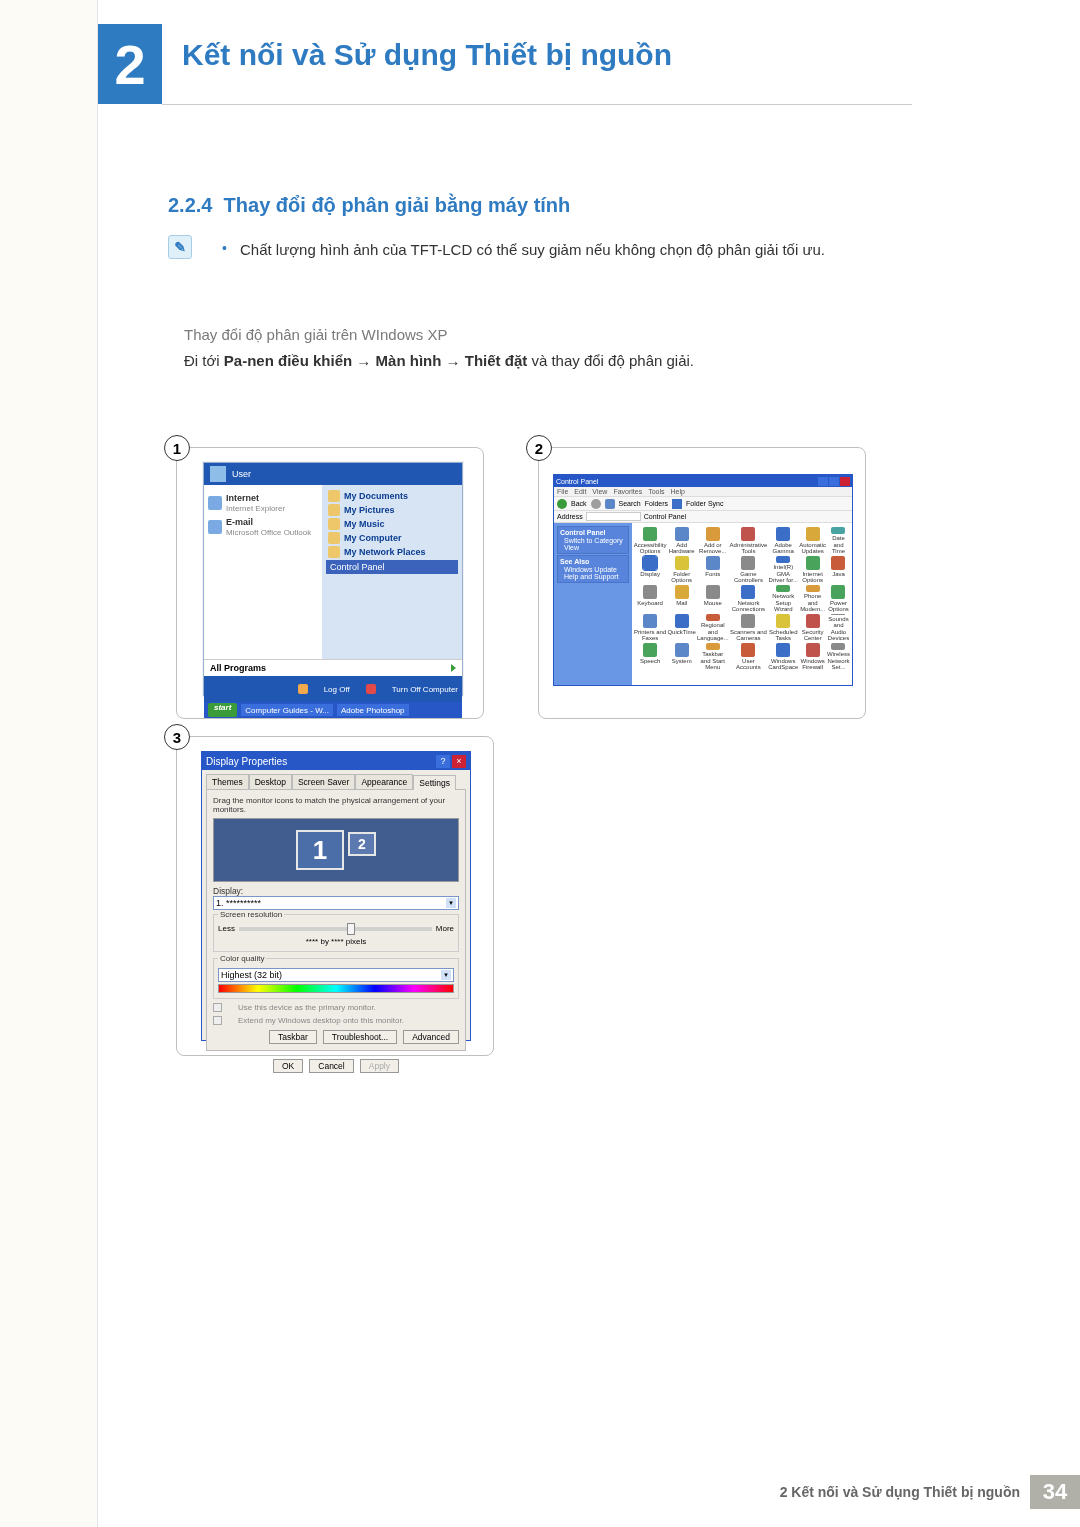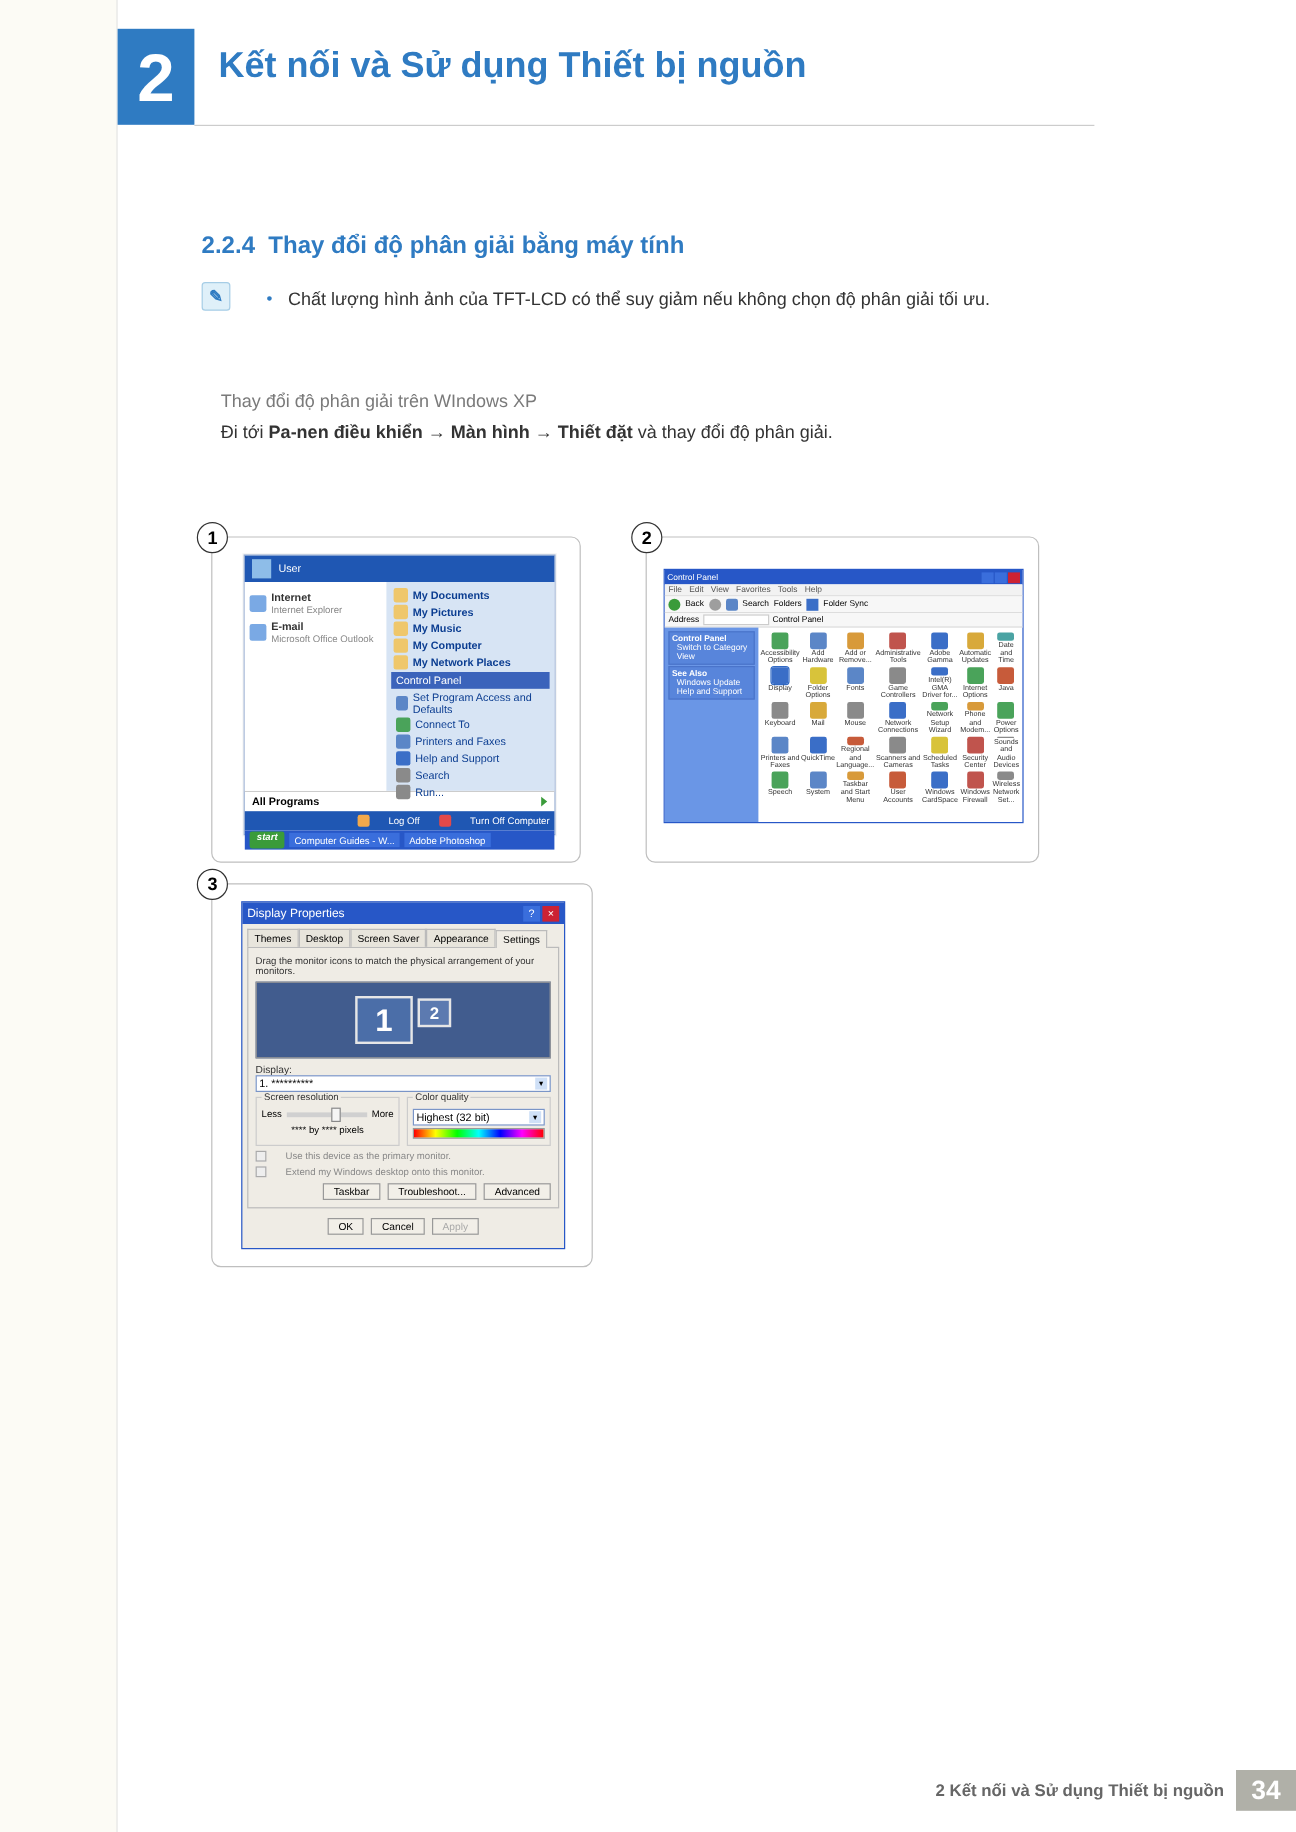--- a/index.html
+++ b/index.html
@@ -29,21 +29,21 @@
   .fig1 .col-l { flex:1; background:#fff; padding:6px 4px; }
   .fig1 .col-r { flex:1.2; background:#d7e4f4; padding:4px; display:flex; flex-direction:column; }
   .fig1 .l-item { display:flex; align-items:center; gap:4px; padding:2px 0; color:#333; }
   .fig1 .l-item .ico { width:14px; height:14px; background:#7aa9e4; border-radius:2px; }
   .fig1 .r-item { display:flex; align-items:center; gap:4px; padding:1px 2px; color:#0b3d91; font-weight:bold; }
   .fig1 .r-item .ico { width:12px; height:12px; background:#efc76b; border-radius:2px; }
   .fig1 .r-group { background:#3b63bb; color:#fff; padding:2px 4px; margin:1px 0; }
   .fig1 .r-sub { color:#0b3d91; font-weight:normal; padding-left:4px; }
   .fig1 .all-prog { border-top:1px solid #ccc; padding:3px 6px; display:flex; align-items:center; justify-content:space-between; }
   .fig1 .all-prog .tri { width:0; height:0; border-top:4px solid transparent; border-bottom:4px solid transparent; border-left:5px solid #3a9b3a; }
-  .fig1 .power-bar { height:16px; background:#1f57b3; display:flex; align-items:center; justify-content:flex-end; gap:16px; color:#fff; padding:0 4px; font-size:8px; }
+  .fig1 .power-bar { height:26px; background:#1f57b3; display:flex; align-items:center; justify-content:flex-end; gap:16px; color:#fff; padding:0 4px; font-size:8px; }
   .fig1 .power-bar .pico { width:10px; height:10px; background:#f2a94b; border-radius:2px; }
   .fig1 .power-bar .pico2 { width:10px; height:10px; background:#e34949; border-radius:2px; }
   .fig1 .taskbar { height:16px; background:#2757c7; display:flex; align-items:center; gap:4px; color:#fff; padding-left:4px; font-size:8px; }
   .fig1 .start { background:#3a9b3a; height:14px; padding:0 6px; border-radius:2px; font-weight:bold; font-style:italic; }
   .fig1 .tb-item { background:#3a6edc; height:12px; padding:0 4px; display:flex; align-items:center; }
 
   
   .fig2 { left:538px; top:447px; width:328px; height:272px; }
   .fig2 .win { position:absolute; left:14px; top:26px; width:300px; height:212px; border:1px solid #2757c7; background:#fff; font-size:7px; }
   .fig2 .title { height:12px; background:#2757c7; color:#fff; display:flex; align-items:center; justify-content:space-between; padding:0 2px; }
@@ -79,21 +79,21 @@
   .fig3 .panel { margin:0 4px 4px; border:1px solid #bbb; padding:6px; background:#efece5; }
   .fig3 .hint { font-size:8px; color:#333; margin-bottom:4px; }
   .fig3 .monitor-area { height:64px; background:#415c8e; border:1px solid #999; display:flex; align-items:center; justify-content:center; gap:4px; color:#fff; font-weight:bold; }
   .fig3 .mon { border:2px solid #e6e6e6; display:flex; align-items:center; justify-content:center; }
   .fig3 .mon1 { width:48px; height:40px; font-size:26px; background:#4b6ea8; }
   .fig3 .mon2 { width:28px; height:24px; font-size:14px; background:#5c7ab0; margin-top:-12px; }
   .fig3 .row { margin-top:4px; }
   .fig3 .label { font-size:8.5px; color:#333; }
   .fig3 .select { width:100%; height:14px; border:1px solid #7a95c7; background:#fff; display:flex; align-items:center; justify-content:space-between; padding:0 2px; }
   .fig3 .select .chev { width:10px; height:10px; background:#cfe0f7; display:flex; align-items:center; justify-content:center; font-size:7px; }
-  .fig3 .two-col { display:flex; gap:6px; margin-top:4px; }
+  .fig3 .two-col { display:flex; gap:6px; margin-top:4px;flex-direction:column; }
   .fig3 .gbox { flex:1; border:1px solid #ccc; padding:3px 4px 5px; }
   .fig3 .gbox .gtitle { font-size:8px; color:#333; position:relative; top:-9px; background:#efece5; padding:0 2px; display:inline-block; }
   .fig3 .slider-row { display:flex; align-items:center; justify-content:space-between; font-size:8px; margin-top:-4px; }
   .fig3 .slider { flex:1; height:4px; background:#d0d0d0; margin:0 4px; position:relative; }
   .fig3 .slider .thumb { position:absolute; left:56%; top:-4px; width:8px; height:12px; background:#f5f5f5; border:1px solid #888; }
   .fig3 .res-text { text-align:center; font-size:8px; margin-top:4px; }
   .fig3 .colorbar { height:9px; background:linear-gradient(90deg,#f00,#ff0,#0f0,#0ff,#00f,#f0f,#f00); margin-top:2px; border:1px solid #999; }
   .fig3 .chk-row { font-size:8px; color:#888; margin-top:4px; display:flex; align-items:center; gap:16px; }
   .fig3 .chk { width:9px; height:9px; border:1px solid #aaa; background:#eee; }
   .fig3 .btn-row { display:flex; gap:6px; justify-content:flex-end; margin-top:5px; }
@@ -153,28 +153,20 @@
         <div id="sm-right-personal">
             <div class="r-item"><span class="ico"></span>My Documents</div>
             <div class="r-item"><span class="ico"></span>My Pictures</div>
             <div class="r-item"><span class="ico"></span>My Music</div>
             <div class="r-item"><span class="ico"></span>My Computer</div>
             <div class="r-item"><span class="ico"></span>My Network Places</div>
           </div>
         <div class="r-group">
           <span>Control Panel</span>
         </div>
-        <div id="sm-right-items">
-            <div class="r-item r-sub"><span class="ico" style="background:#5b86c7"></span>Set Program Access and Defaults</div>
-            <div class="r-item r-sub"><span class="ico" style="background:#4aa35a"></span>Connect To</div>
-            <div class="r-item r-sub"><span class="ico" style="background:#5b86c7"></span>Printers and Faxes</div>
-            <div class="r-item r-sub"><span class="ico" style="background:#3a6ec7"></span>Help and Support</div>
-            <div class="r-item r-sub"><span class="ico" style="background:#8a8a8a"></span>Search</div>
-            <div class="r-item r-sub"><span class="ico" style="background:#8a8a8a"></span>Run...</div>
-          </div>
       </div>
     </div>
     <div class="all-prog">
       <b>All Programs</b>
         <span class="tri"></span>
     </div>
     <div class="power-bar">
       <span class="pico"></span>
         <span>Log Off</span>
       <span class="pico2"></span>

